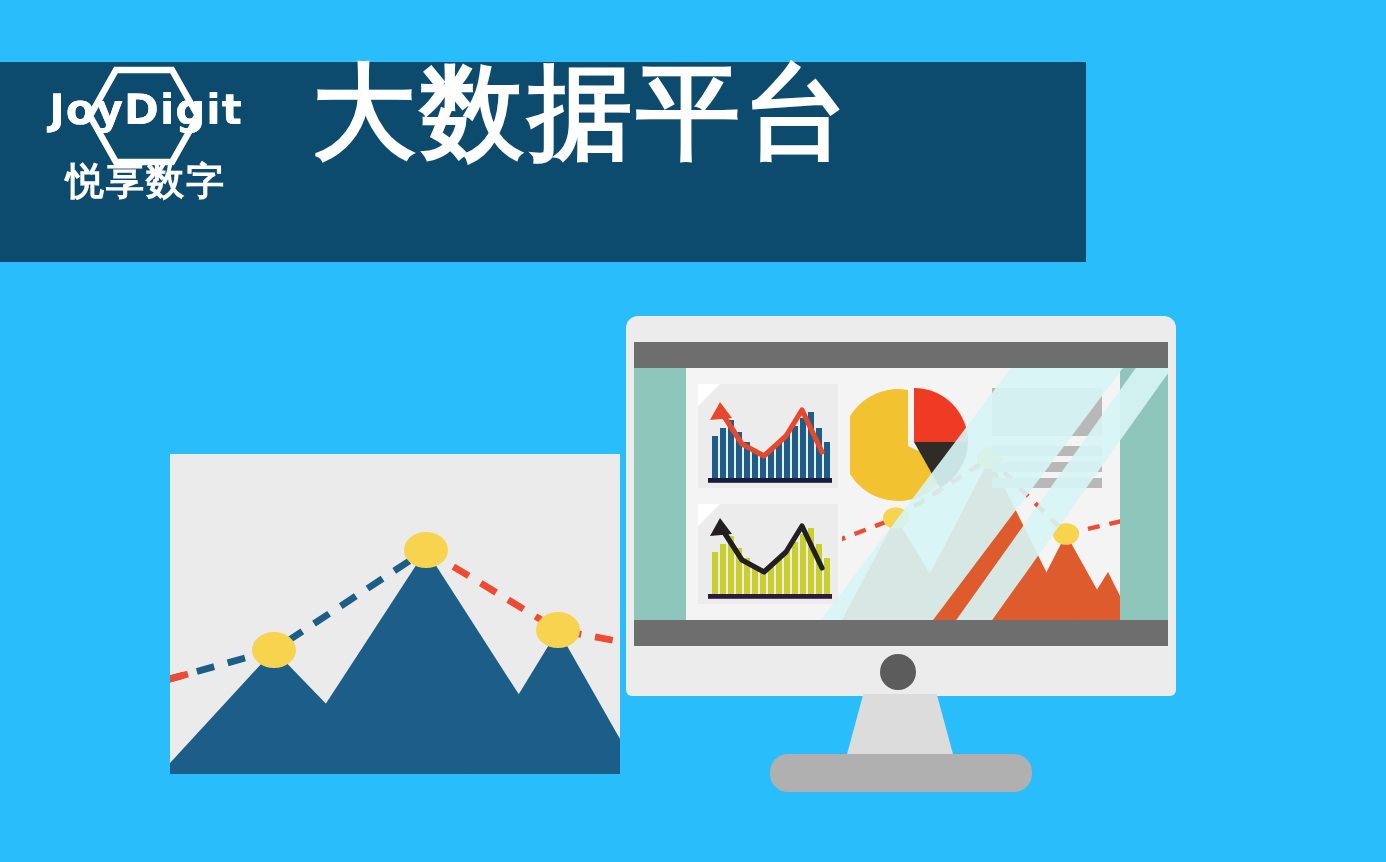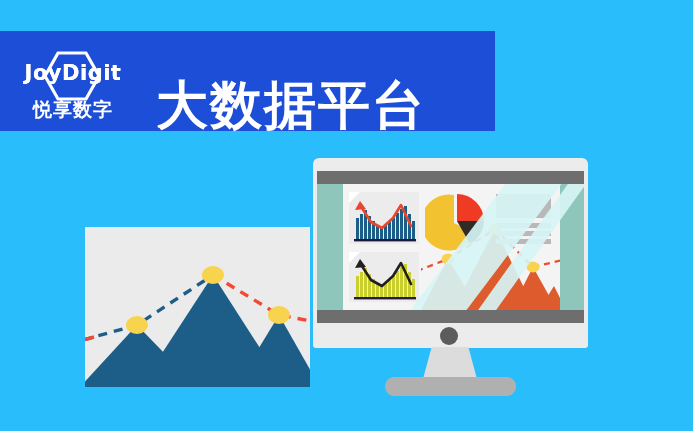--- a/index.html
+++ b/index.html
@@ -14,25 +14,25 @@
     overflow: hidden;
     font-family: "Liberation Sans", sans-serif;
     background: #29bdfb;
   }
 
   
   .banner {
     position: absolute;
     left: 0;
     top: 31px;
-    width: 495px;
+    width: 543px;
     height: 100px;
-    background: #1d4ed8;
+    background: #0c4a6e;
     display: flex;
-    align-items: flex-end;
+    align-items: flex-start;
   }
   .logo-block {
     position: relative;
     width: 118px;
     height: 82px;
     margin-left: 14px;
     flex: none;
     display: flex;
     flex-direction: column;
     align-items: center;

